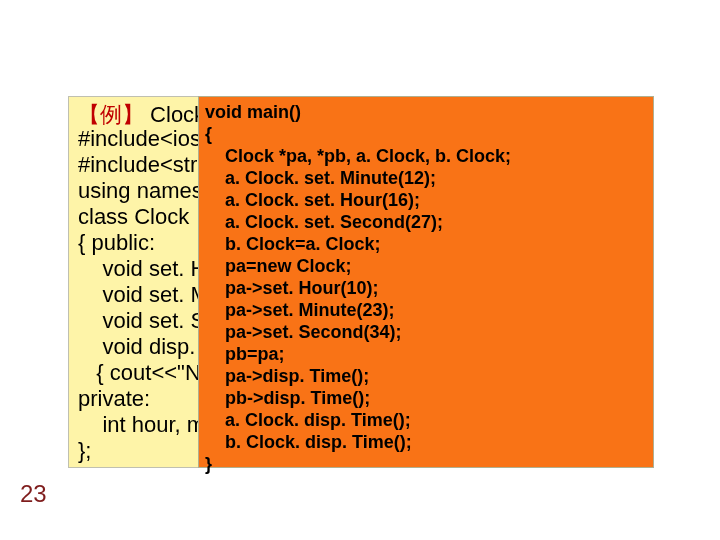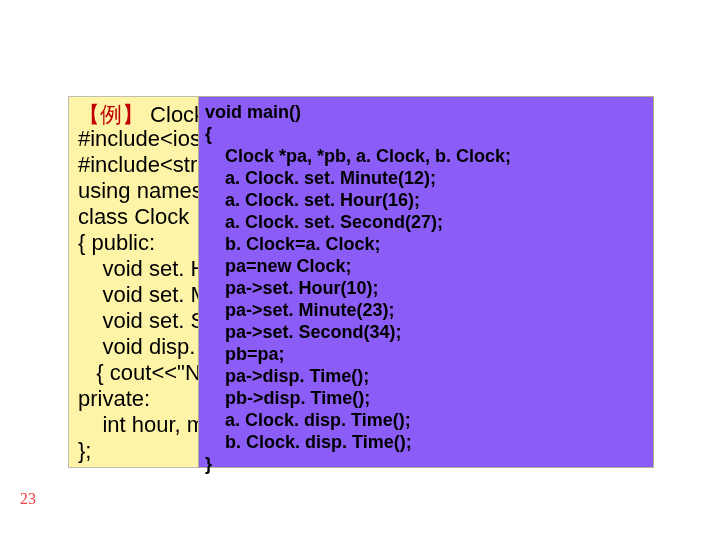--- a/index.html
+++ b/index.html
@@ -52,41 +52,40 @@
     line-height: 26px;
     color: #000;
     white-space: pre;
   }
   .overlay {
     position: absolute;
     left: 130px;
     top: 0px;
     width: 454px;
     height: 370px;
-    background: #8b5cf6;
+    background: #f97316;
     border: 1px solid #b0b090;
   }
   .overlay-code {
     position: absolute;
     left: 6px;
     top: 4px;
     font-size: 18px;
     line-height: 22px;
     font-weight: bold;
     color: #000;
     white-space: pre;
     font-family: Arial, sans-serif;
   }
   .page-num {
     position: absolute;
     left: 20px;
     bottom: 32px;
-    font-size: 16px;
-    color: #ef4444;
-    font-family: Liberation Serif, serif;
+    font-size: 24px;
+    color: #7f1d1d;
   }
 </style>
 </head>
 <body>
 
 <div class="slide">
 
   <div class="content-area">
     <div class="bg-box"></div>
 

